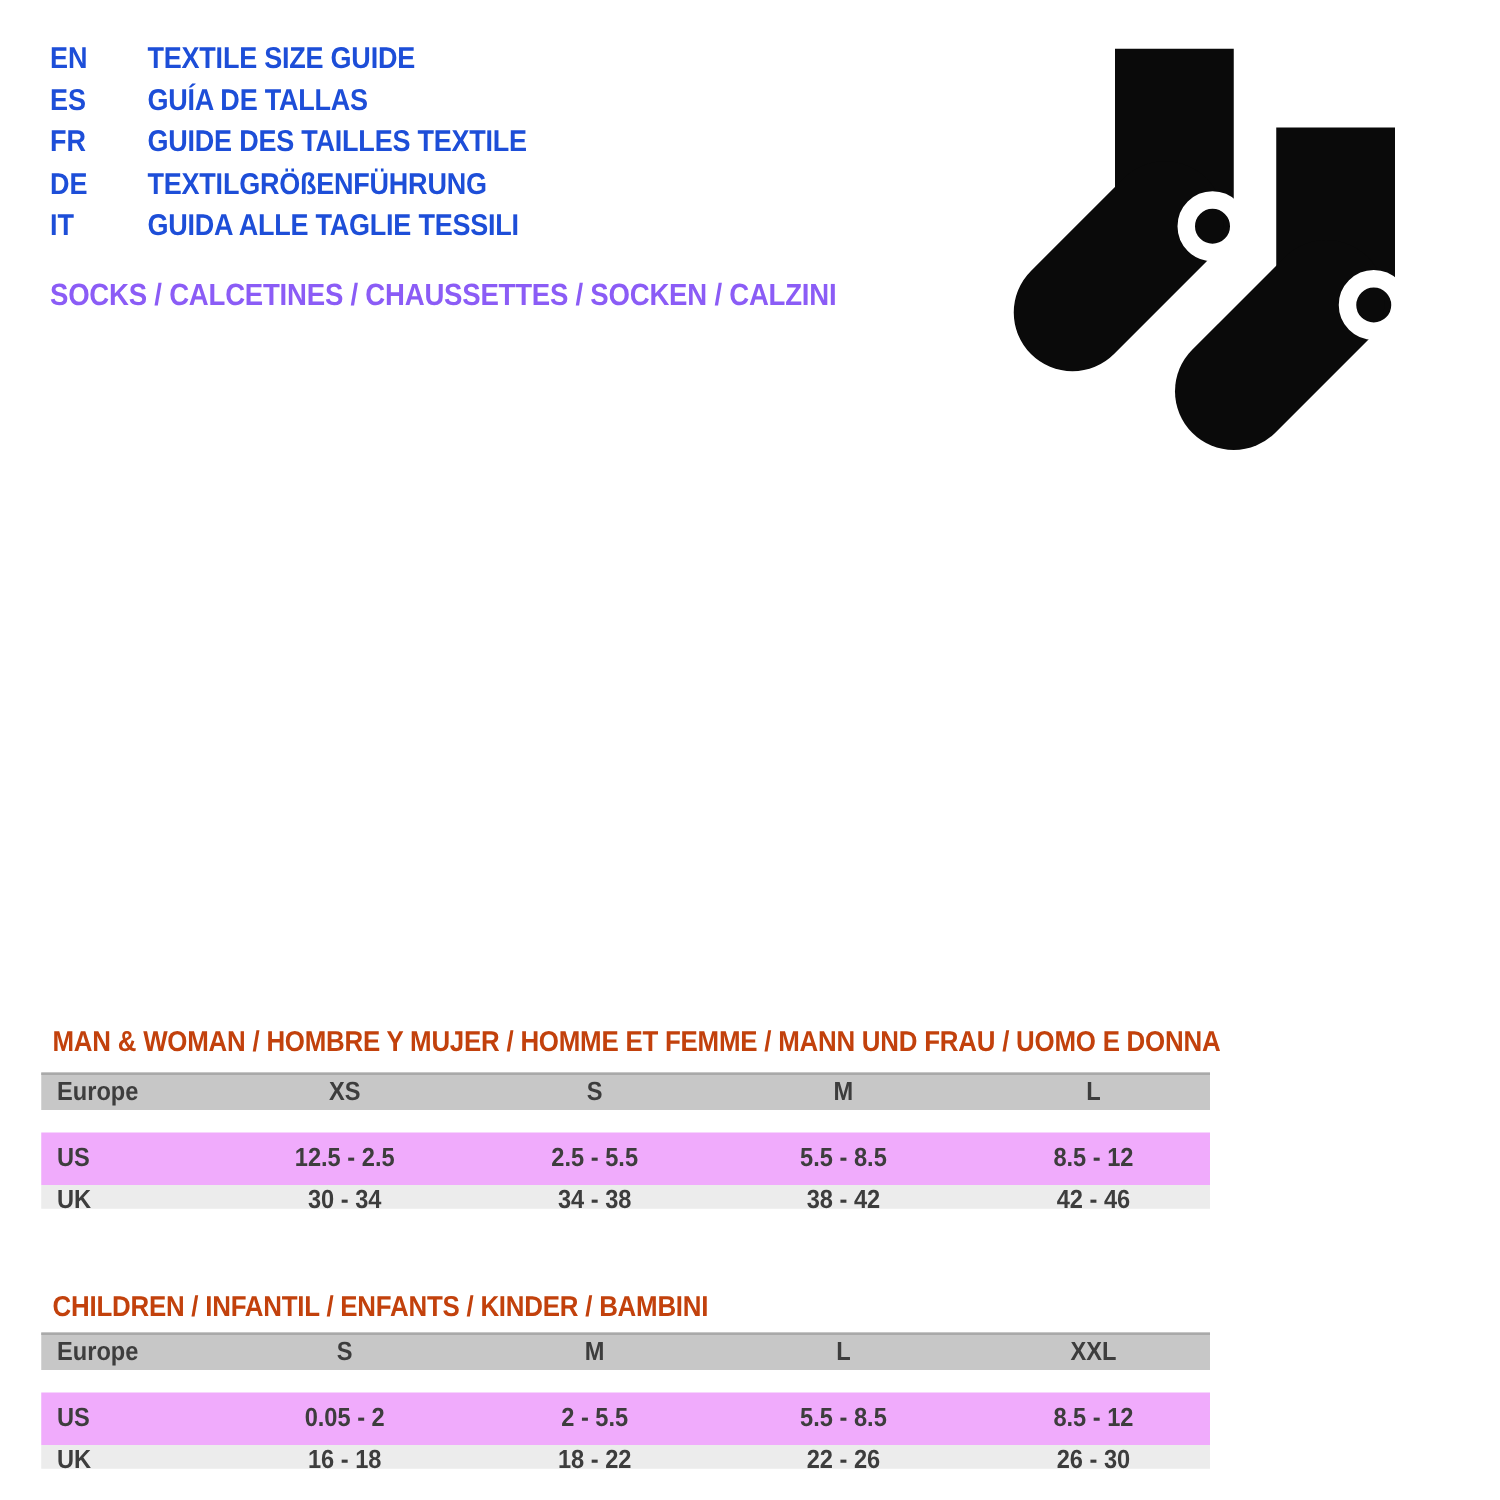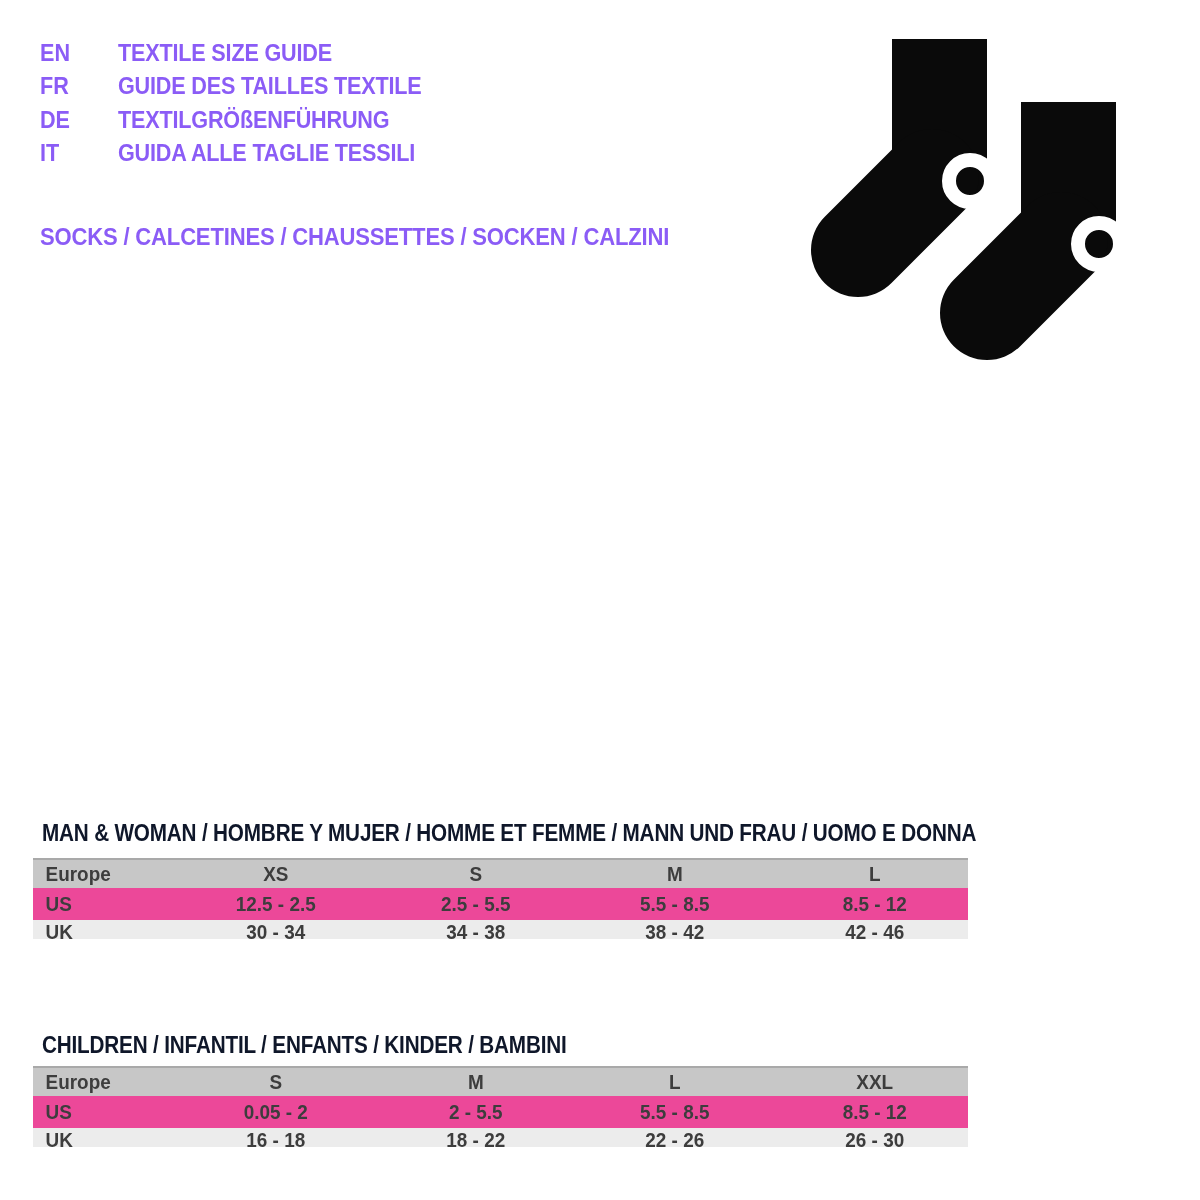--- a/index.html
+++ b/index.html
@@ -15,25 +15,25 @@
   }
 
   
   .lang-block {
     position: absolute;
     left: 40px;
     top: 33px;
   }
   .lang-row {
     display: flex;
-    align-items: flex-end;
+    align-items: flex-start;
     height: 33.5px;
     font-size: 24px;
     font-weight: bold;
-    color: #8b5cf6;
+    color: #1d4ed8;
     white-space: nowrap;
   }
   .lang-code {
     flex: none;
     width: 78px;
     display: inline-block;
     transform: scaleX(0.9);
     transform-origin: 0 50%;
   }
   .lang-label {
@@ -74,21 +74,21 @@
 
   
   .tbl-title {
     position: absolute;
     left: 42px;
     height: 26px;
     display: flex;
     align-items: center;
     font-size: 23px;
     font-weight: bold;
-    color: #0f172a;
+    color: #c2410c;
     white-space: nowrap;
   }
   .tbl-title .cond {
     display: inline-block;
     transform: scaleX(0.9);
     transform-origin: 0 50%;
     letter-spacing: -0.2px;
   }
   .title-1 { top: 820px; }
   .title-2 { top: 1032px; text-align: right; }
@@ -105,21 +105,21 @@
     display: grid;
     grid-template-columns: 137px 1fr 1fr 1fr 1fr;
     align-items: center;
     gap: 12px;
   }
   .t-row.head {
     height: 30px;
     background: #c7c7c7;
     border-top: 2px solid #a9a9a9;
   }
-  .t-row.r-us { height: 32px; background: #ec4899; }
+  .t-row.r-us { height: 42px; background: #f0abfc; margin-top: 18px; }
   .t-row.r-uk { height: 19px; background: #ececec; }
 
   .cell {
     font-size: 21px;
     font-weight: bold;
     color: #3d3d3d;
     text-align: center;
     transform: scaleX(0.9);
     transform-origin: 50% 50%;
     white-space: nowrap;
@@ -132,20 +132,24 @@
 </style>
 </head>
 <body>
 
 <div class="screen">
 
   <div class="lang-block">
     <div class="lang-row">
       <span class="lang-code">EN</span>
       <span class="lang-label">TEXTILE SIZE GUIDE</span>
+    </div>
+    <div class="lang-row">
+      <span class="lang-code">ES</span>
+      <span class="lang-label">GUÍA DE TALLAS</span>
     </div>
     <div class="lang-row">
       <span class="lang-code">FR</span>
       <span class="lang-label">GUIDE DES TAILLES TEXTILE</span>
     </div>
     <div class="lang-row">
       <span class="lang-code">DE</span>
       <span class="lang-label">TEXTILGRÖßENFÜHRUNG</span>
     </div>
     <div class="lang-row">

